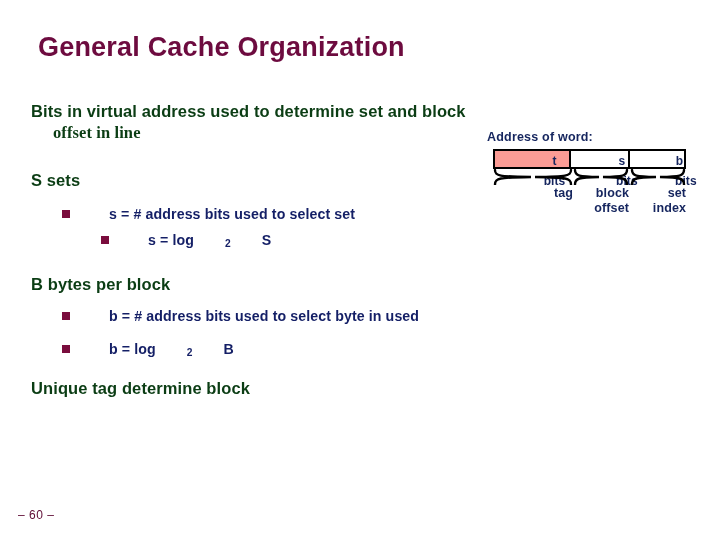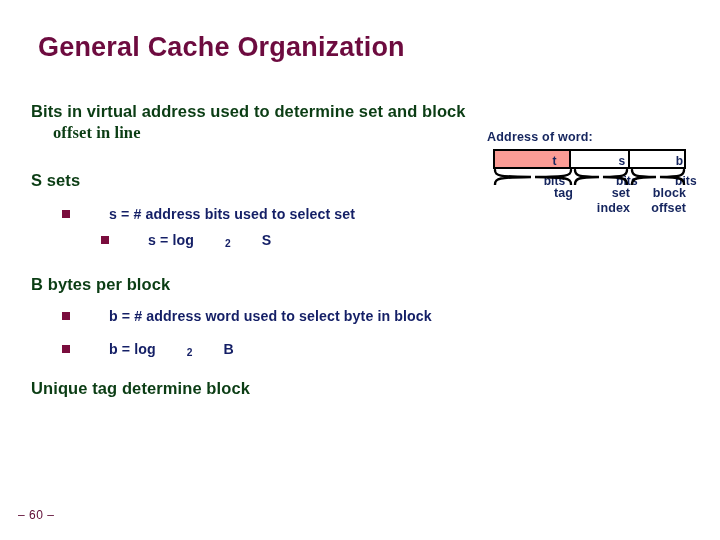--- a/index.html
+++ b/index.html
@@ -176,21 +176,21 @@
   <span class="bullet-sq"></span>
   <span>s = log</span>
     <sub>2</sub>
     <span>S</span>
 </div>
 
 <div class="l1" id="b-bbytes">B bytes per block</div>
 
 <div class="l2" id="b-b1">
   <span class="bullet-sq"></span>
-  <span>b = # address word used to select byte in block</span>
+  <span>b = # address bits used to select byte in used</span>
 </div>
 
 <div class="l2" id="b-b2">
   <span class="bullet-sq"></span>
   <span>b = log</span>
     <sub>2</sub>
     <span>B</span>
 </div>
 
 <div class="l1" id="b-uniq">Unique tag determine block</div>
@@ -215,25 +215,25 @@
 
     <path d="M139,1 C139,7 143,7.5 163,8 C143,8.5 139,9 139,15.5" fill="none" stroke="#000" stroke-width="2.4" stroke-linecap="round"></path>
     <path d="M191,1 C191,7 187,7.5 167,8 C187,8.5 191,9 191,15.5" fill="none" stroke="#000" stroke-width="2.4" stroke-linecap="round"></path>
   </svg>
 
   <div class="field-labels">
     <div class="field-label fl-tag">
       <div>tag</div>
       <div></div>
     </div>
+    <div class="field-label fl-off">
+      <div>block</div>
+      <div>offset</div>
+    </div>
     <div class="field-label fl-set">
       <div>set</div>
       <div>index</div>
     </div>
-    <div class="field-label fl-off">
-      <div>block</div>
-      <div>offset</div>
-    </div>
   </div>
 
 </div>
 
 <div class="footer">– 60 –</div>
 
 </body></html>

